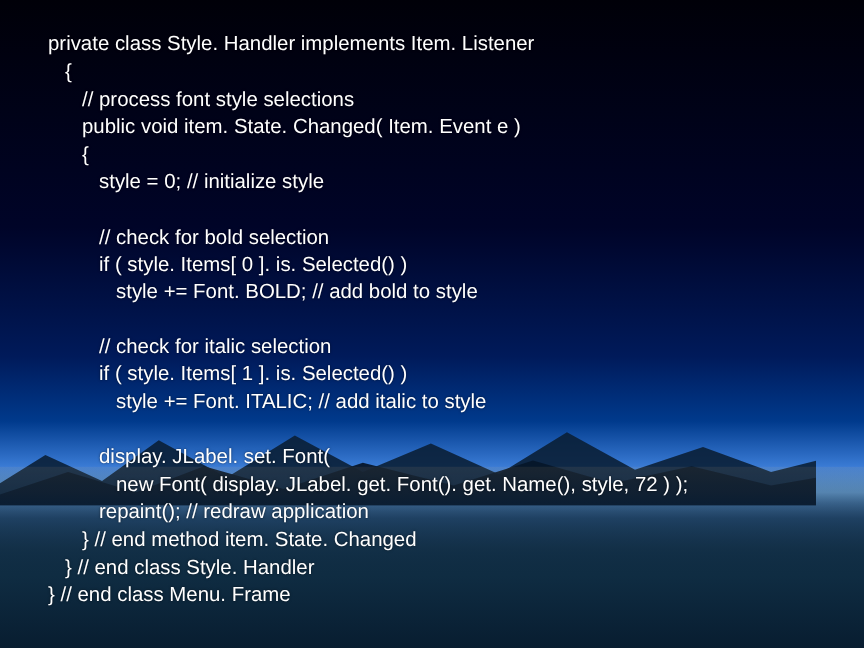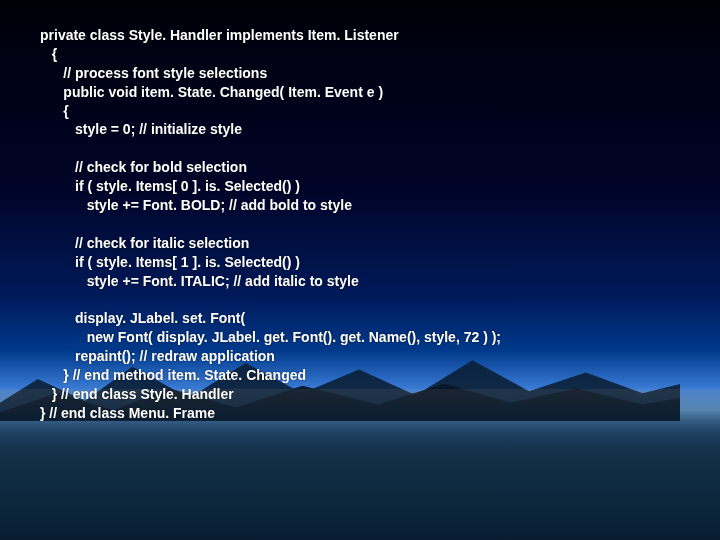--- a/index.html
+++ b/index.html
@@ -43,22 +43,22 @@
     top: 64%;
     height: 14%;
     pointer-events: none;
   }
   .code {
     position: absolute;
     top: 26px;
     left: 40px;
     right: 40px;
     color: #ffffff;
-    font-size: 14px;
-    font-weight: bold;
+    font-size: 17px;
+    font-weight: normal;
     line-height: 1.35;
     white-space: pre;
     text-shadow: 0 0 2px rgba(0,0,0,0.6);
   }
 </style>
 </head>
 <body>
 
 <div class="slide">
   <svg class="mountains" viewBox="0 0 720 80" preserveAspectRatio="none">

